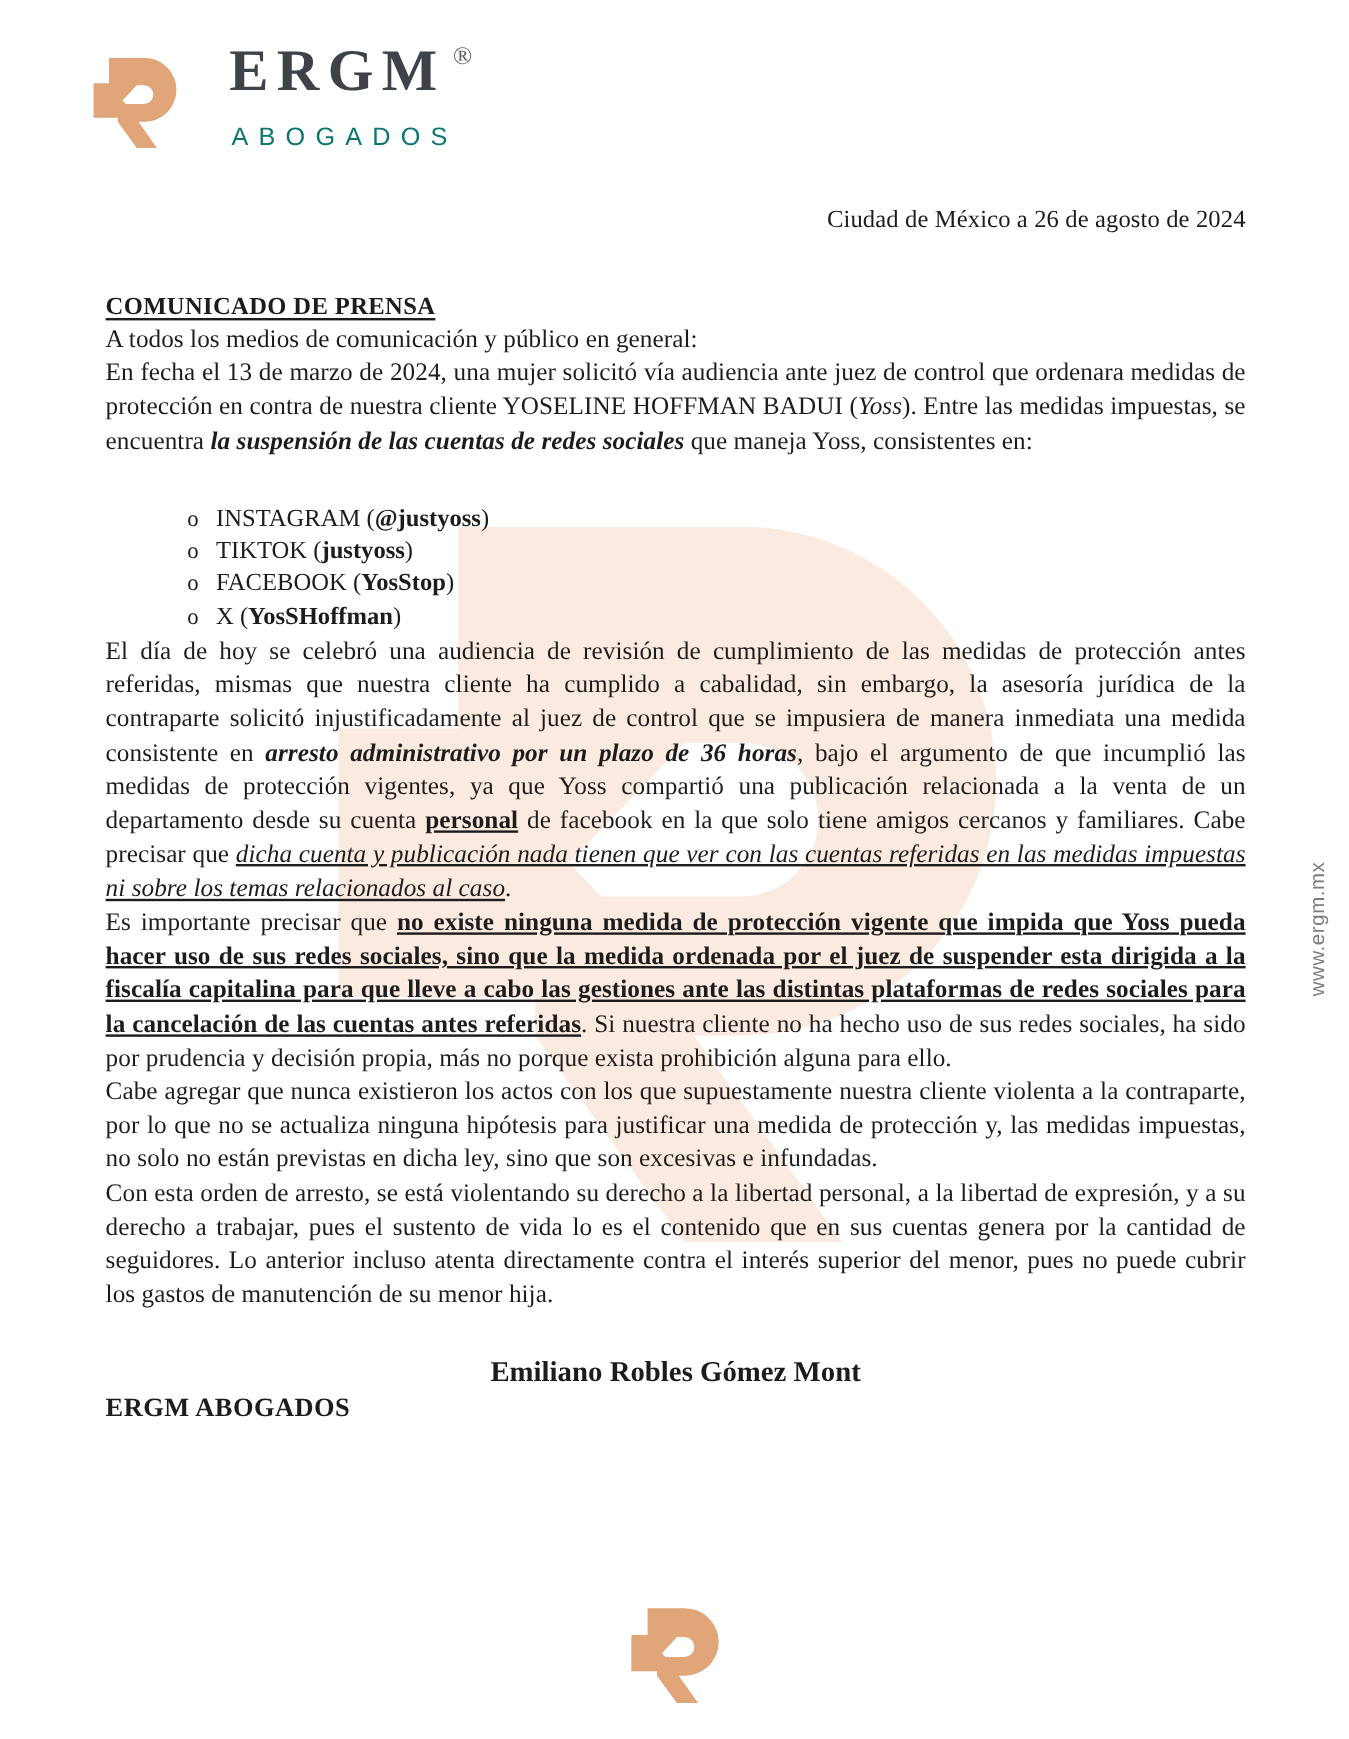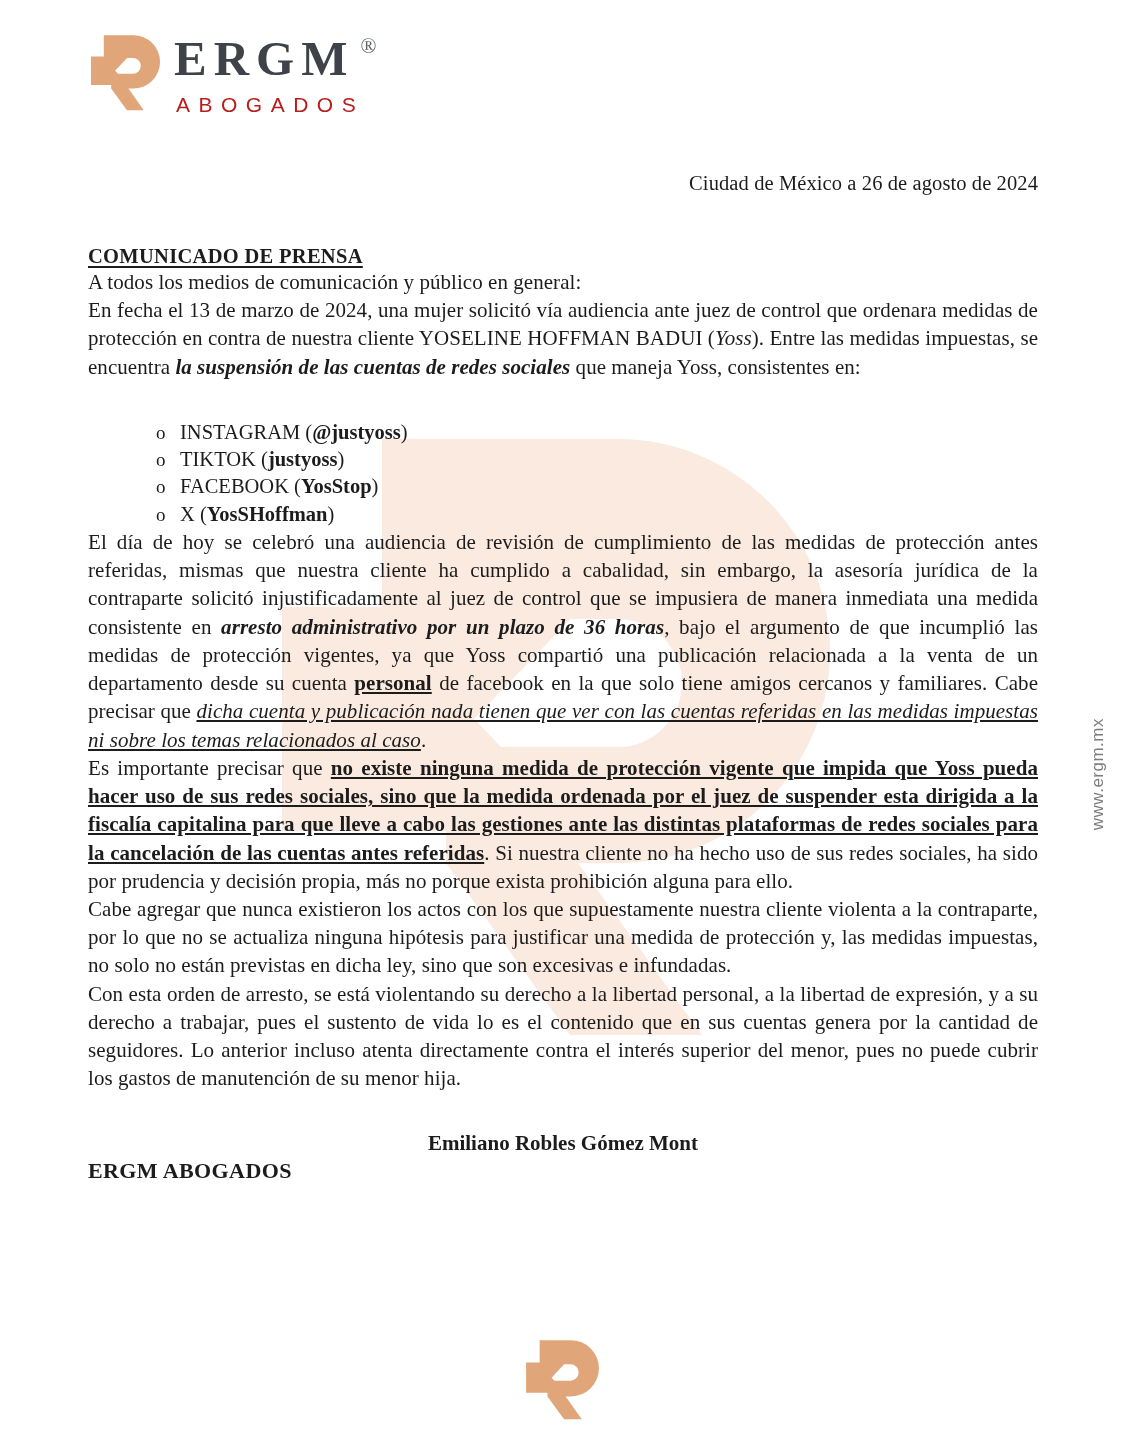--- a/index.html
+++ b/index.html
@@ -27,25 +27,26 @@
     width: 600px;
     height: 620px;
     z-index: 0;
     pointer-events: none;
   }
   .watermark svg { display: block; width: 100%; height: 100%; }
 
   
   .letterhead {
     position: absolute;
-    left: 88px;
+    left: 75px;
     top: 28px;
     display: flex;
-    align-items: center;
+    align-items: flex-end;
     z-index: 2;
+    gap: 30px;
   }
   .logo-mark {
     width: 74px;
     height: 82px;
     flex: none;
   }
   .logo-mark svg { display: block; width: 100%; height: 100%; }
 
   .logo-words {
     margin-left: 12px;
@@ -67,22 +68,22 @@
     margin-left: 6px;
     margin-top: 2px;
     color: #5b6268;
     font-weight: normal;
     letter-spacing: 0;
   }
   .logo-sub {
     font-family: "Liberation Sans", "DejaVu Sans", sans-serif;
     font-size: 21px;
     letter-spacing: 8.5px;
-    color: #b91c1c;
-    margin-top: 10px;
+    color: #0f766e;
+    margin-top: 20px;
     margin-left: 2px;
   }
 
   
   .site-url {
     position: absolute;
     right: 16px;
     top: 718px;
     font-family: "Liberation Sans", "DejaVu Sans", sans-serif;
     font-size: 17px;
@@ -165,21 +166,21 @@
   
   .sign-atentamente {
     text-align: center;
     font-size: 20px;
     letter-spacing: 6.5px;
     margin-top: 68px;
   }
   .sign-name {
     text-align: center;
     font-weight: bold;
-    font-size: 21px;
+    font-size: 24px;
     margin-top: 38px;
   }
   .sign-firm {
     font-weight: bold;
     font-size: 22px;
     margin-top: 2px;
     letter-spacing: 0.4px;
   }
 
   

